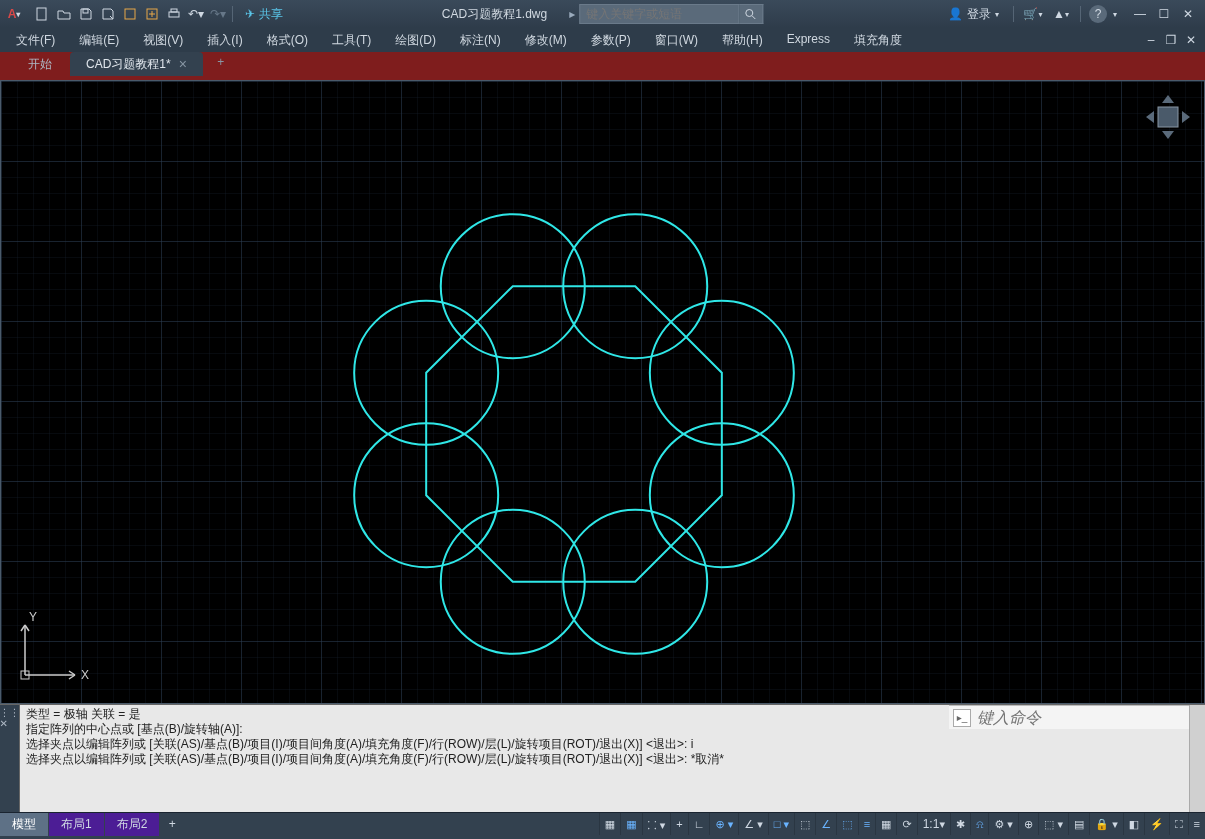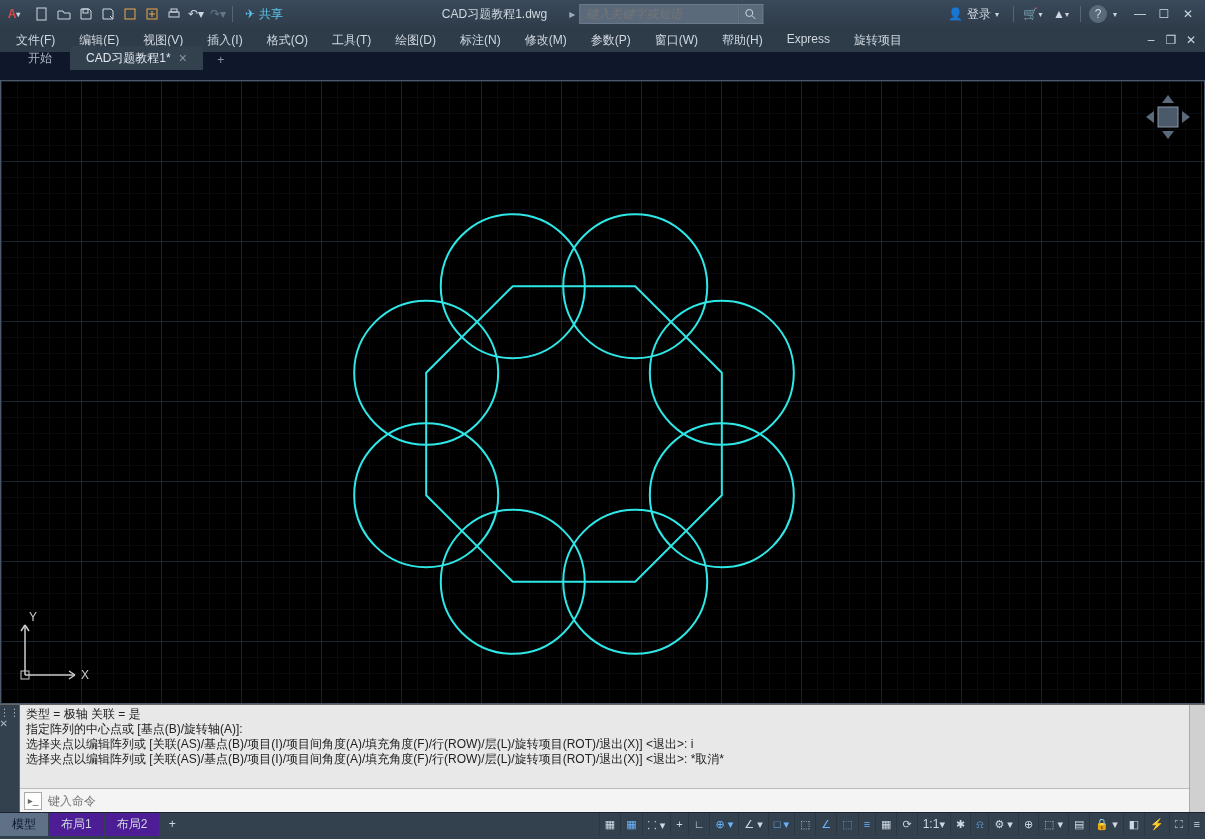--- a/index.html
+++ b/index.html
@@ -6,51 +6,51 @@
 body{background:#33414f;width:1205px;height:839px;overflow:hidden;position:relative}
 .titlebar{height:28px;background:linear-gradient(#3a4a5a,#2e3c4a);display:flex;align-items:center;color:#d0d8e0;position:relative}
 .logo{width:28px;height:28px;display:flex;align-items:center;justify-content:center;color:#d84848;font-weight:bold;font-size:18px}
 .qat{display:flex;align-items:center;gap:2px;padding:0 4px}
 .qat-btn{width:20px;height:20px;display:flex;align-items:center;justify-content:center;color:#cfd8e2;cursor:pointer;border-radius:2px}
 .qat-sep{width:1px;height:16px;background:#556575;margin:0 2px}
 .title-center{position:absolute;left:50%;transform:translateX(-50%);display:flex;align-items:center;gap:8px}
 .doc-title{color:#d0d8e0}
 .search-wrap{display:flex;align-items:center;margin-left:10px}
 .search-arrow{color:#9aabbc;padding:0 4px}
-.search-input{background:#5a6a7a;border:1px solid #6a7a8a;color:#d0d8e0;height:20px;width:160px;padding:0 6px;font-style:italic}
+.search-input{background:#5a6a7a;border:1px solid #6a7a8a;color:#d0d8e0;height:20px;width:160px;padding:0 6px;}
 .search-btn{width:24px;height:20px;background:#5a6a7a;border:1px solid #6a7a8a;border-left:none;display:flex;align-items:center;justify-content:center;color:#cfd8e2}
 .title-right{margin-left:auto;display:flex;align-items:center;gap:6px;padding-right:6px}
 .title-right .qat-btn{width:22px}
 .login{display:flex;align-items:center;gap:4px;padding:0 6px;color:#cfd8e2}
 .win-btns{display:flex;gap:2px;margin-left:6px}
 .win-btn{width:22px;height:20px;display:flex;align-items:center;justify-content:center;color:#cfd8e2}
 .menubar{height:24px;background:#2e3c4a;display:flex;align-items:center;padding:0 4px;color:#d0d8e0;position:relative}
 .menu-item{padding:3px 12px;cursor:pointer}
 .menu-right{margin-left:auto;display:flex}
-.tabbar{height:28px;background:#0f172a;display:flex;align-items:flex-end;padding:10px 12px}
+.tabbar{height:28px;background:#7f1d1d;display:flex;align-items:flex-start;padding:0 12px}
 .tab{height:24px;padding:0 16px;display:flex;align-items:center;color:#aeb8c4;background:#2a3642;border-radius:4px 4px 0 0;margin-right:2px;position:relative}
 .tab.active{background:#33414f;color:#e0e6ec}
 .tab.inactive{background:transparent}
 .tab-close{margin-left:8px;color:#8896a4;font-size:14px}
 .tab-add{width:24px;height:20px;display:flex;align-items:center;justify-content:center;color:#8896a4;margin-left:4px}
 .canvas-area{position:relative;width:100%;height:624px;background:#000;border:1px solid #4a5a6a}
 .grid{position:absolute;inset:0}
 .viewcube{position:absolute;top:8px;right:8px;width:56px;height:56px}
 .ucs{position:absolute;left:14px;bottom:18px;width:80px;height:80px;pointer-events:none}
 .cmd-area{background:#e8e8e8;border-top:1px solid #666;display:flex;height:108px}
 .cmd-handle{width:20px;background:#33414f;border-right:1px solid #666;display:flex;flex-direction:column;align-items:center;color:#aeb8c4;font-size:10px;padding-top:2px}
-.cmd-body{flex:1;display:flex;flex-direction:column}
+.cmd-body{flex:1;display:flex;flex-direction:row}
 .cmd-history{flex:1;padding:2px 6px;color:#222;font-family:"SimSun",monospace;font-size:12px;line-height:15px;overflow:hidden;background:#e8e8e8}
 .cmd-input-row{height:24px;background:#f4f4f4;border-top:1px solid #bbb;display:flex;align-items:center;padding:0 4px}
 .cmd-input-row .prompt-icon{width:18px;height:18px;border:1px solid #aaa;background:#fff;display:flex;align-items:center;justify-content:center;font-size:10px;color:#666;margin-right:6px}
-.cmd-input{flex:1;border:none;background:transparent;color:#888;font-size:12px;outline:none}
+.cmd-input{flex:1;border:none;background:transparent;color:#888;font-style:italic;font-size:16px;outline:none}
 .cmd-scroll{width:16px;background:#d0d0d0;border-left:1px solid #aaa}
 .layoutbar{height:23px;background:#33414f;display:flex;align-items:center;color:#cfd8e2;border-top:1px solid #1a2430}
 .layout-tab{padding:3px 12px;background:#4c1d95;margin-right:1px}
-.layout-tab.active{background:#5e7186;color:#0f172a}
+.layout-tab.active{background:#5e7186;color:#ffffff}
 .layout-add{width:24px;display:flex;align-items:center;justify-content:center}
 .status-right{margin-left:auto;display:flex;align-items:center;height:100%}
 .status-btn{height:100%;padding:0 5px;display:flex;align-items:center;justify-content:center;color:#cfd8e2;border-left:1px solid #2a3642;cursor:pointer;font-size:11px}
 .status-btn.on{color:#6ab4ff}
 .share-btn{display:flex;align-items:center;gap:4px;color:#5ac5e8;padding:0 8px}
 </style>
 </head>
 <body>
 
 <div class="titlebar">
@@ -147,21 +147,21 @@
       <div class="menu-item">插入(I)</div>
       <div class="menu-item">格式(O)</div>
       <div class="menu-item">工具(T)</div>
       <div class="menu-item">绘图(D)</div>
       <div class="menu-item">标注(N)</div>
       <div class="menu-item">修改(M)</div>
       <div class="menu-item">参数(P)</div>
       <div class="menu-item">窗口(W)</div>
       <div class="menu-item">帮助(H)</div>
       <div class="menu-item">Express</div>
-      <div class="menu-item">旋转项目</div>
+      <div class="menu-item">填充角度</div>
     </div>
   <div class="menu-right">
     <div class="qat-btn">–</div>
     <div class="qat-btn">❐</div>
     <div class="qat-btn">✕</div>
   </div>
 </div>
 
 <div class="tabbar">
   <div id="tabs" style="display: flex;">

